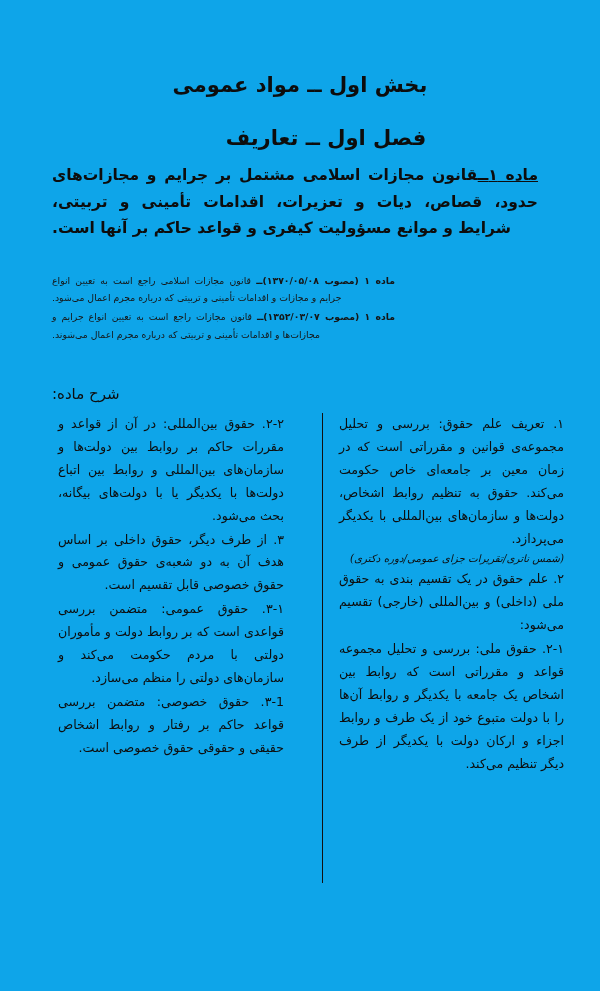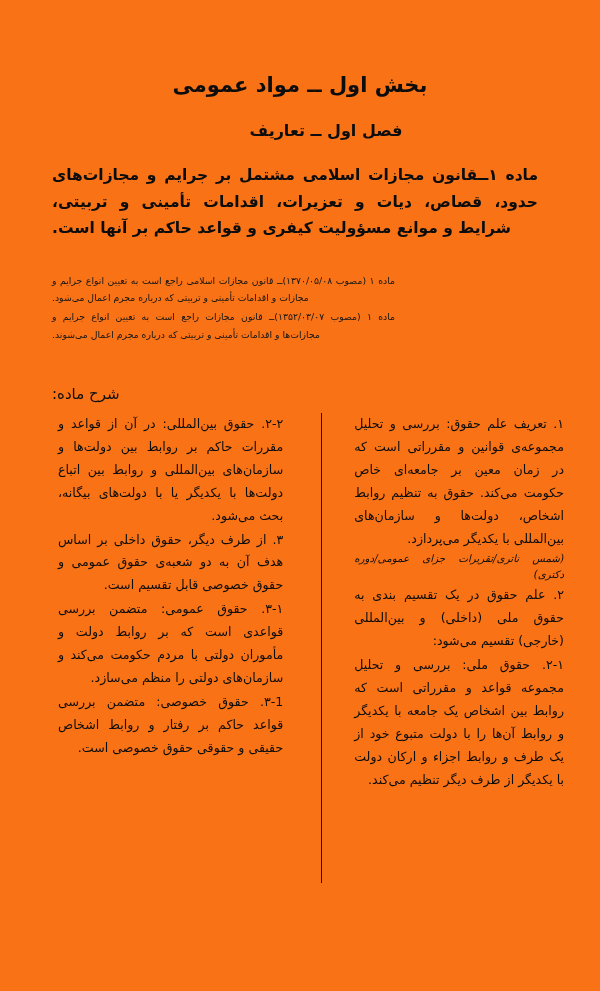--- a/index.html
+++ b/index.html
@@ -14,21 +14,21 @@
     font-family: "DejaVu Sans", "Liberation Sans", sans-serif;
     color: #0d0d0d;
     direction: rtl;
     position: relative;
     overflow: hidden;
   }
 
   .page {
     position: absolute;
     inset: 0;
-    background: #f97316;
+    background: #0ea5e9;
     padding: 0;
   }
 
   
   .part-title {
     position: absolute;
     top: 58px;
     right: 0;
     left: 0;
     text-align: center;
@@ -37,58 +37,59 @@
     letter-spacing: 0px;
     line-height: 1.3;
   }
 
   .chapter-title {
     position: absolute;
     top: 108px;
     right: 0;
     left: 52px;
     text-align: center;
-    font-size: 16px;
+    font-size: 21px;
     font-weight: bold;
     line-height: 1.3;
   }
 
   
   .article-block {
     position: absolute;
     top: 162px;
     right: 62px;
     left: 52px;
     text-align: justify;
     text-align-last: left;
     font-size: 15.5px;
     font-weight: bold;
     line-height: 1.72;
   }
   .article-label {
     font-weight: bold;
+    text-decoration: underline;
   }
 
   
   .notes {
     position: absolute;
     top: 272px;
     right: 205px;
     left: 52px;
     font-size: 9.3px;
     line-height: 1.85;
     text-align: justify;
     text-align-last: left;
     color: #151515;
   }
   .notes .note {
     margin-bottom: 2px;
   }
   .notes .note-head {
-    font-weight: normal;
+    font-weight: bold;
     margin-top: 12px;
   }
 
   
   .sharh-heading {
     position: absolute;
     top: 385px;
     left: 52px;
     font-size: 15px;
     font-weight: normal;
@@ -109,21 +110,21 @@
     width: 50%;
     box-sizing: border-box;
     font-size: 12.6px;
     line-height: 1.82;
     text-align: justify;
     text-align-last: right;
     margin-left: 22px;
   }
   .col-right {
     padding-right: 8px;
-    padding-left: 32px;
+    padding-left: 16px;
     border-left: 1.4px solid #111;
   }
   .col-left {
     padding-right: 16px;
     padding-left: 8px;
   }
   .col p {
     margin: 0 0 1px 0;
   }
   .cite {

